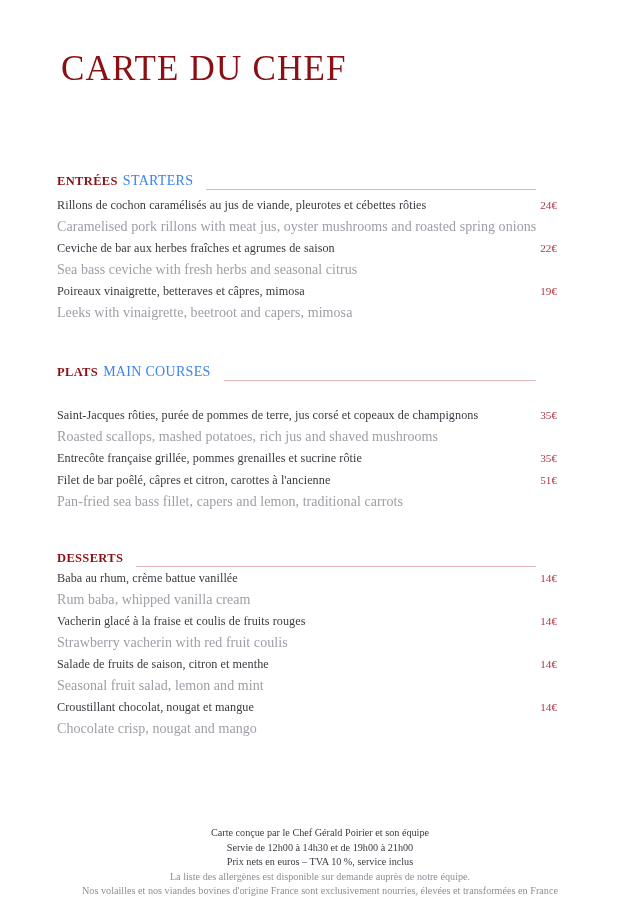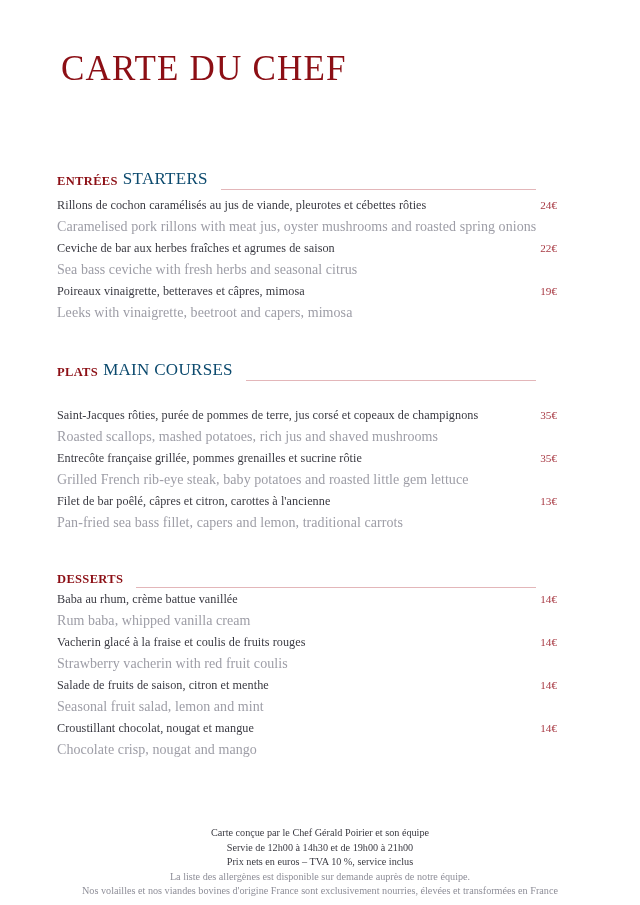--- a/index.html
+++ b/index.html
@@ -58,23 +58,23 @@
     height: 17px;
   }
   .section-title-fr {
     font-size: 12.5px;
     font-weight: bold;
     color: #8c0f15;
     letter-spacing: 0.35px;
     white-space: nowrap;
   }
   .section-title-en {
-    font-size: 17px;
+    font-size: 14px;
     font-weight: normal;
-    color: #0c4a6e;
+    color: #3b82f6;
     letter-spacing: 0.3px;
     margin-left: 5px;
     white-space: nowrap;
   }
   .section-rule {
     flex: 1 1 auto;
     height: 0;
     border-top: 1px solid #e3b6b9;
     margin-left: 13px;
     margin-right: 21px;
@@ -192,26 +192,25 @@
               <span class="item-name">Saint-Jacques rôties, purée de pommes de terre, jus corsé et copeaux de champignons</span>
               <span class="item-price">35€</span>
             </div>
             <div class="item-desc">Roasted scallops, mashed potatoes, rich jus and shaved mushrooms</div>
           </div>
           <div class="item">
             <div class="item-main">
               <span class="item-name">Entrecôte française grillée, pommes grenailles et sucrine rôtie</span>
               <span class="item-price">35€</span>
             </div>
-            <div class="item-desc">Grilled French rib-eye steak, baby potatoes and roasted little gem lettuce</div>
           </div>
           <div class="item">
             <div class="item-main">
               <span class="item-name">Filet de bar poêlé, câpres et citron, carottes à l'ancienne</span>
-              <span class="item-price">13€</span>
+              <span class="item-price">51€</span>
             </div>
             <div class="item-desc">Pan-fried sea bass fillet, capers and lemon, traditional carrots</div>
           </div>
         </div>
       </div>
       <div class="section" data-section="desserts">
         <div class="section-header">
           <span class="section-title-fr">DESSERTS</span>
           <span class="section-rule"></span>
         </div>

